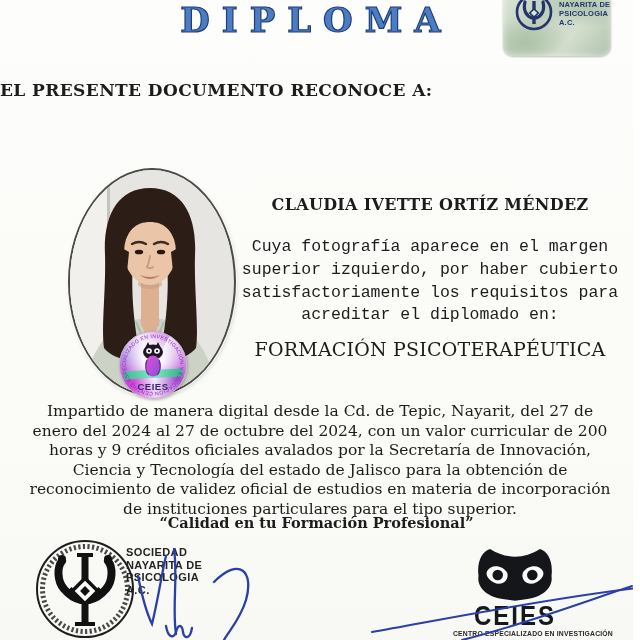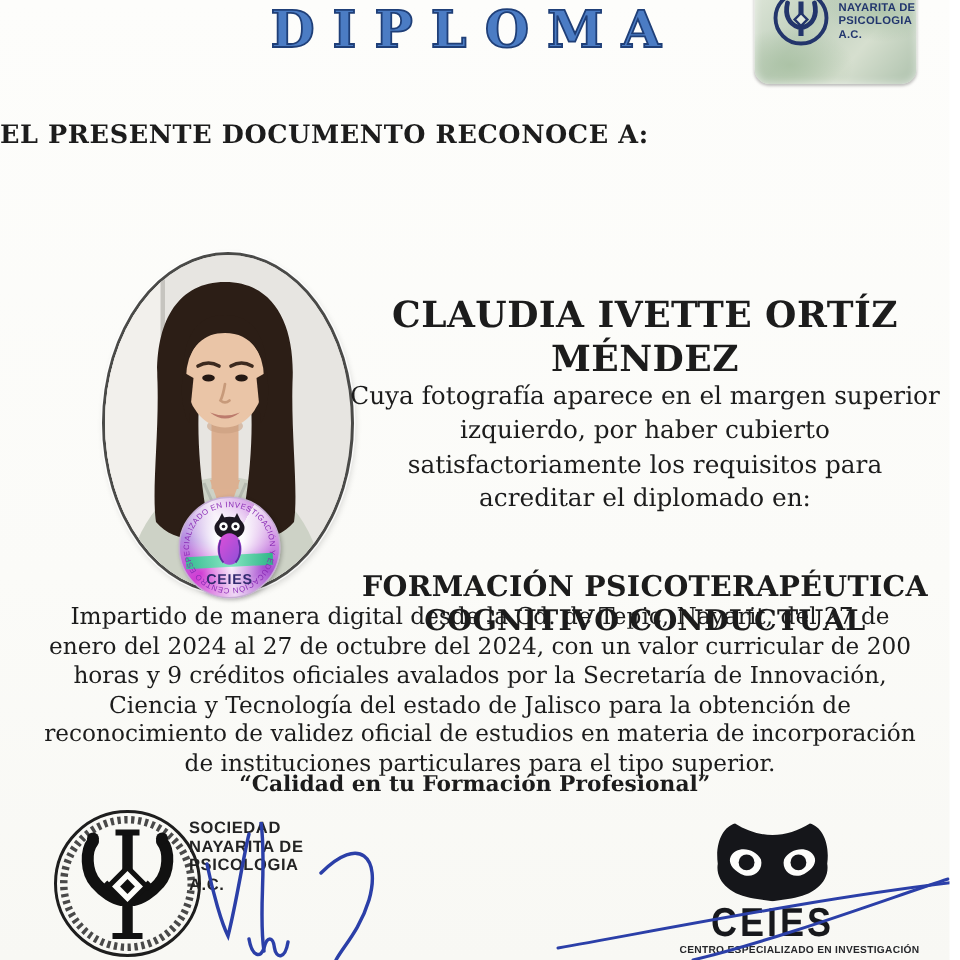--- a/index.html
+++ b/index.html
@@ -49,23 +49,23 @@
     position:absolute;left:6%;right:6%;top:57%;height:12%;
     background:linear-gradient(90deg,#27c98a,#7ae6bc,#1fbf7f);
     transform:rotate(-3deg);opacity:.9;
   }
   #photo-badge .acr{
     position:absolute;bottom:6px;left:0;width:100%;text-align:center;
     font-family:"Liberation Sans",sans-serif;font-weight:bold;font-size:9.5px;color:#312a6e;letter-spacing:.5px;
   }
   
   #recipient-col{top:195px;left:232px;width:396px;text-align:center;}
-  #recipient-name{font-size:24px;font-weight:bold;letter-spacing:.3px;}
-  #statement{font-size:16.5px;line-height:1.38;}
-  #program{margin-top:36px;font-size:19px;font-weight:bold;line-height:23px;letter-spacing:.2px;}
+  #recipient-name{font-size:16px;font-weight:bold;letter-spacing:.3px;}
+  #statement{margin-top:22px;font-size:16.5px;line-height:1.38;font-family:Liberation Mono, monospace;}
+  #program{margin-top:11px;font-size:19px;font-weight:normal;line-height:23px;letter-spacing:.2px;}
   
   #details{top:402px;left:28px;width:584px;text-align:center;font-size:15.5px;line-height:19.5px;}
   #motto{top:514px;left:0;width:100%;text-align:center;font-size:14.5px;font-weight:bold;}
   
   #society-logo{top:537px;left:33px;width:104px;height:104px;}
   #society-text{
     top:546px;left:126px;font-family:"Liberation Sans",sans-serif;
     font-weight:bold;font-size:11px;line-height:12.5px;color:#232323;letter-spacing:.4px;
   }
   #ceies-block{top:545px;left:453px;width:124px;text-align:center;}
@@ -156,21 +156,20 @@
       <path id="ringPath" d="M33,60 A27,27 0 1,1 33.01,60" fill="none"></path>
     </svg>
     <div class="acr">CEIES</div>
   </div>
 
   <div id="recipient-col" class="abs">
     <div id="recipient-name">CLAUDIA IVETTE ORTÍZ MÉNDEZ</div>
     <div id="statement">Cuya fotografía aparece en el margen superior izquierdo, por haber cubierto satisfactoriamente los requisitos para acreditar el diplomado en:</div>
     <div id="program">
       <div>FORMACIÓN PSICOTERAPÉUTICA</div>
-      <div>COGNITIVO CONDUCTUAL</div>
     </div>
   </div>
 
   <div id="details" class="abs">Impartido de manera digital desde la Cd. de Tepic, Nayarit, del 27 de enero del 2024 al 27 de octubre del 2024, con un valor curricular de 200 horas y 9 créditos oficiales avalados por la Secretaría de Innovación, Ciencia y Tecnología del estado de Jalisco para la obtención de reconocimiento de validez oficial de estudios en materia de incorporación de instituciones particulares para el tipo superior.</div>
 
   <div id="motto" class="abs">“Calidad en tu Formación Profesional”</div>
 
   <svg id="society-logo" class="abs" viewBox="0 0 104 104">
     <circle cx="52" cy="52" r="48" fill="none" stroke="#1e1e1e" stroke-width="2"></circle>
     <circle cx="52" cy="52" r="42.5" fill="none" stroke="#2a2a2a" stroke-width="5" stroke-dasharray="2.2 2.4" opacity="0.85"></circle>

